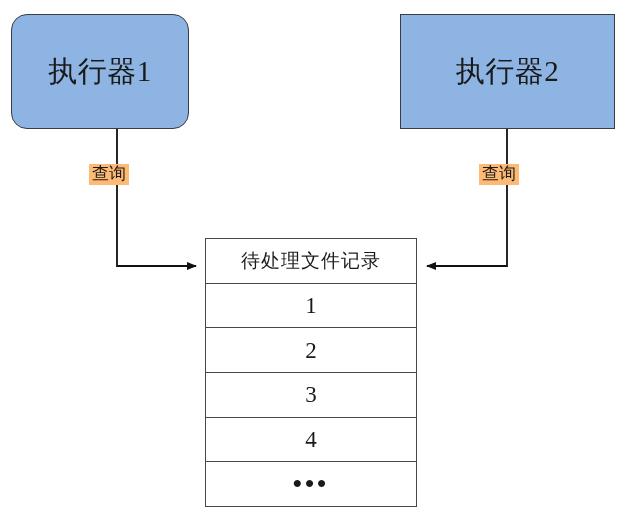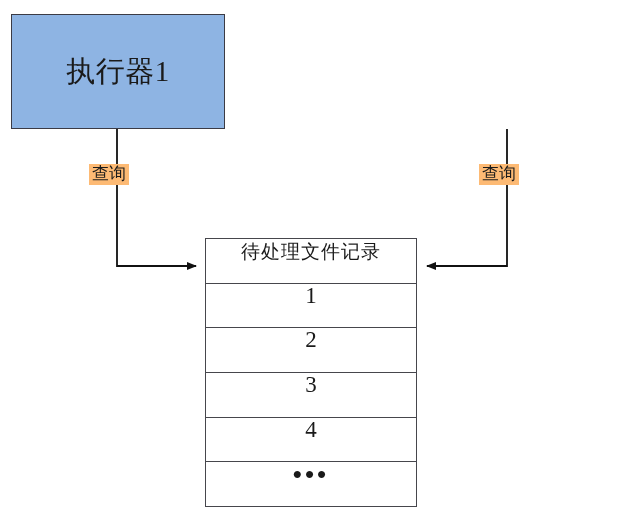--- a/index.html
+++ b/index.html
@@ -29,21 +29,21 @@
     justify-content: center;
   }
   .exec-label {
     font-family: "Liberation Serif", "DejaVu Serif", serif;
     font-size: 29px;
     color: #1a1a1a;
     letter-spacing: 0.5px;
     line-height: 1;
     white-space: nowrap;
   }
-  #exec-1 { left: 11px;  top: 14px; width: 214px; height: 115px; }
+  #exec-1 { left: 11px;  top: 14px; width: 178px; height: 115px; border-radius: 16px; }
   #exec-2 { left: 400px; top: 14px; width: 215px; height: 115px; }
 
   
   #connectors {
     position: absolute;
     left: 0;
     top: 0;
     width: 642px;
     height: 523px;
     pointer-events: none;
@@ -74,21 +74,21 @@
     border: 1.5px solid #46464c;
     background: #ffffff;
     display: flex;
     flex-direction: column;
   }
   .tbl-row {
     flex: 1 1 0;
     box-sizing: border-box;
     border-bottom: 1.5px solid #46464c;
     display: flex;
-    align-items: flex-start;
+    align-items: center;
     justify-content: center;
   }
   .tbl-row:last-child {
     border-bottom: none;
   }
   .tbl-header-text {
     font-family: "Liberation Serif", "DejaVu Serif", serif;
     font-size: 19px;
     color: #1a1a1a;
     letter-spacing: 1px;
@@ -108,20 +108,23 @@
 </style>
 </head>
 <body>
 
 <div id="canvas">
 
   <div class="exec-box" id="exec-1">
     <span class="exec-label">执行器1</span>
   </div>
 
+  <div class="exec-box" id="exec-2">
+    <span class="exec-label">执行器2</span>
+  </div>
 
   <svg id="connectors" viewBox="0 0 642 523" xmlns="http://www.w3.org/2000/svg">
     <defs>
       <marker id="arrow-right" markerWidth="10" markerHeight="10" refX="9" refY="4" orient="auto" markerUnits="userSpaceOnUse">
         <path d="M0,0 L10,4 L0,8 z" fill="#111111"></path>
       </marker>
       <marker id="arrow-left" markerWidth="10" markerHeight="10" refX="9" refY="4" orient="auto" markerUnits="userSpaceOnUse">
         <path d="M0,0 L10,4 L0,8 z" fill="#111111"></path>
       </marker>
     </defs>

